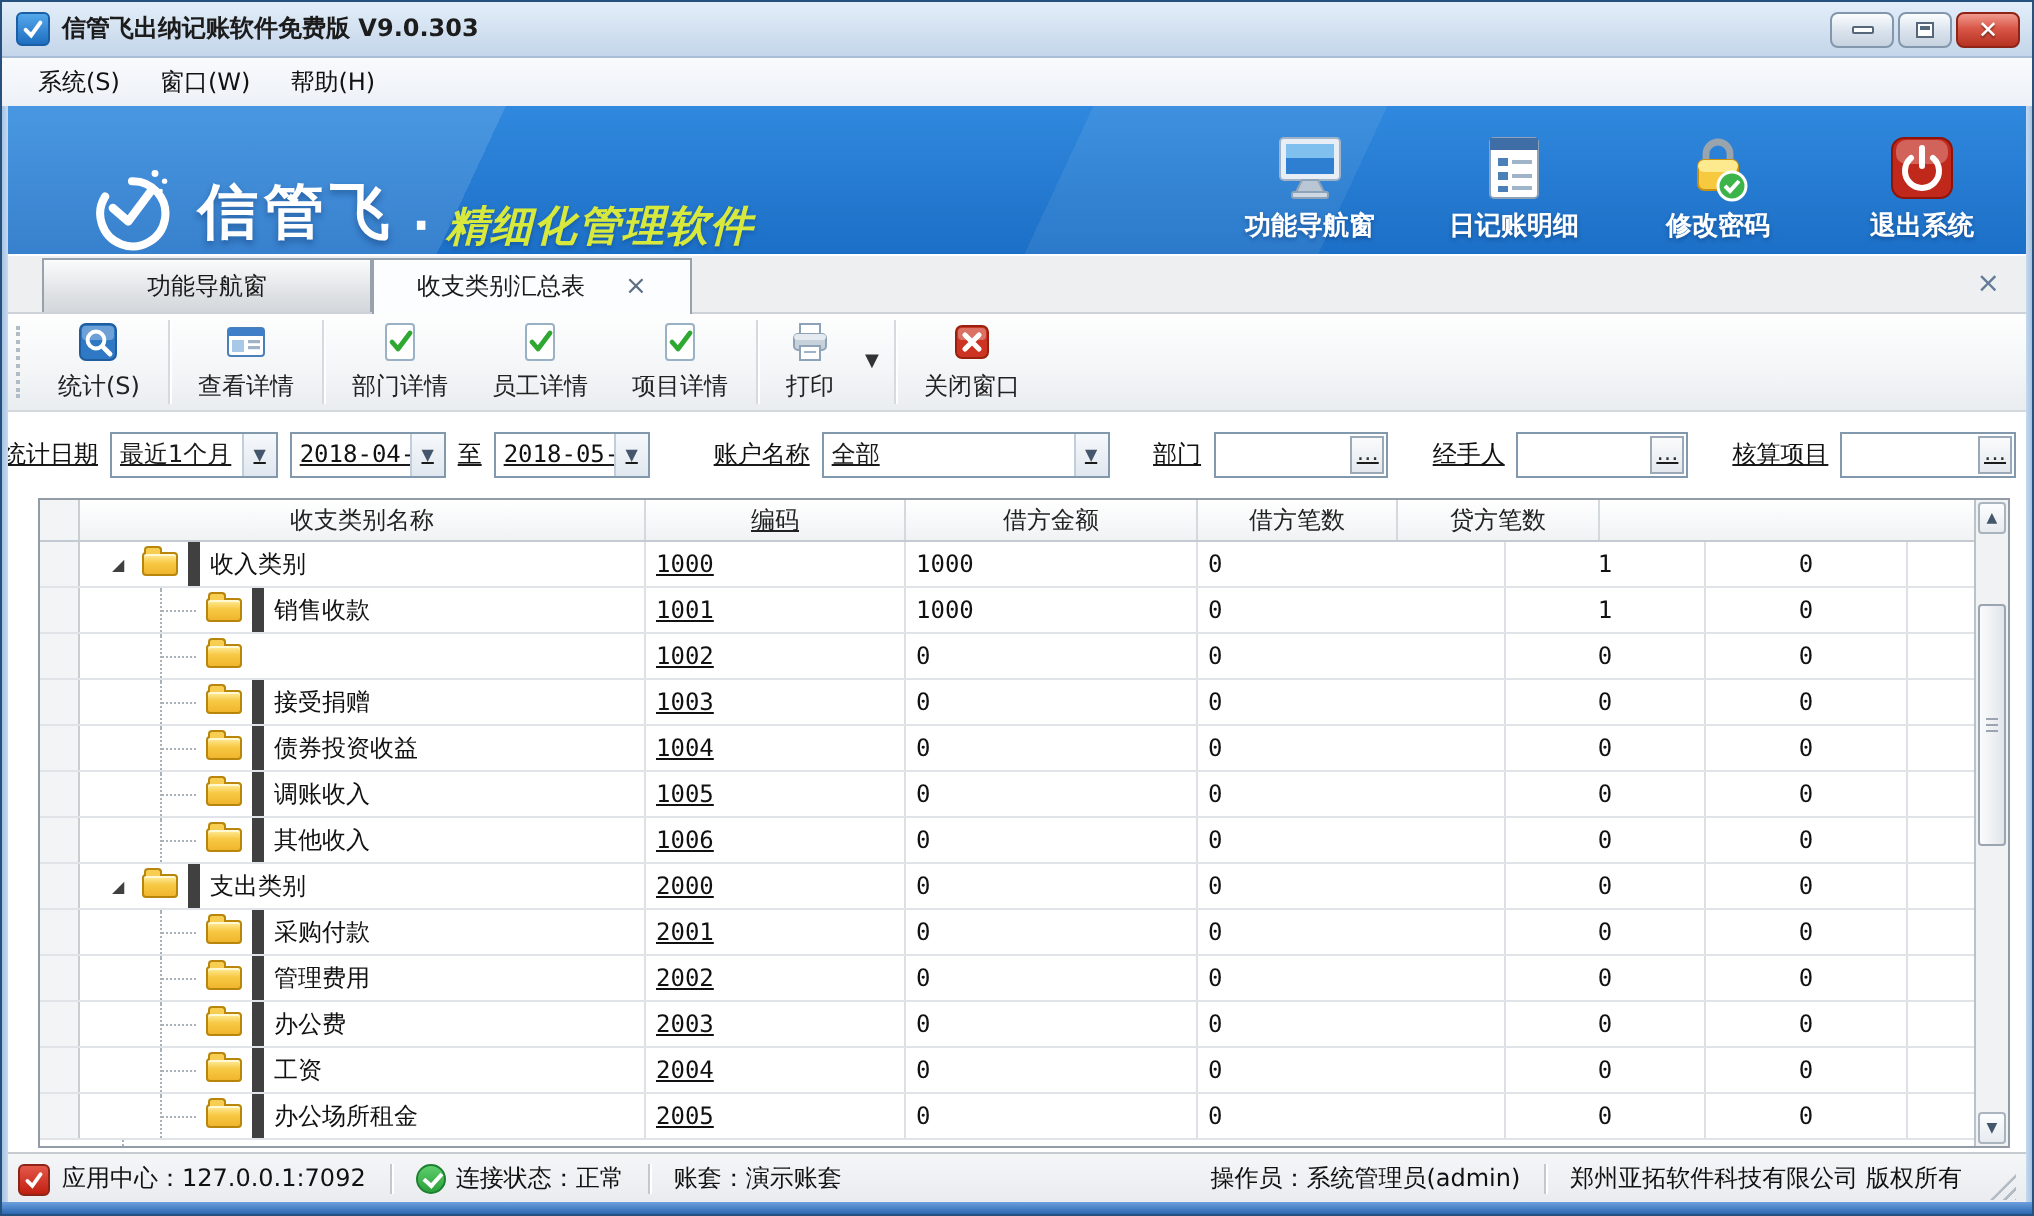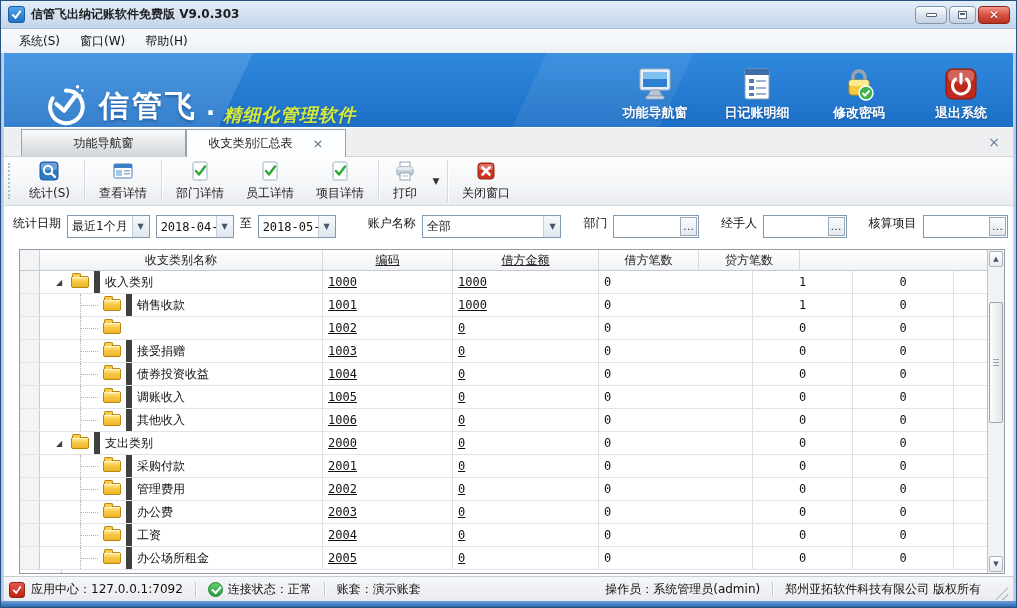--- a/index.html
+++ b/index.html
@@ -37,21 +37,21 @@
 
   
   .banner { position:absolute; left:0; top:52px; width:100%; height:74px;
     background:linear-gradient(#3089de,#1c6fc6); overflow:hidden; }
   .banner::before { content:""; position:absolute; inset:0;
     background:linear-gradient(115deg, rgba(255,255,255,.12) 0 24%, rgba(255,255,255,0) 24% 52%, rgba(255,255,255,.07) 52% 66%, rgba(255,255,255,0) 66%); }
   .brand { position:absolute; left:42px; top:0; height:100%; display:flex; align-items:flex-end; }
   .brand-logo { margin-right:10px; }
   .brand-name { color:#fff; font-weight:bold; font-size:30px; letter-spacing:3px; text-shadow:0 2px 3px rgba(0,30,80,.35); }
   .brand-dot { color:#fff; font-size:24px; margin:0 8px; font-weight:bold; }
-  .brand-slogan { color:#d6e93c; font-style:italic; font-weight:bold; font-size:18px; letter-spacing:1px; text-shadow:0 1px 2px rgba(0,30,80,.3); }
+  .brand-slogan { color:#d6e93c; font-style:italic; font-weight:bold; font-size:21px; letter-spacing:1px; text-shadow:0 1px 2px rgba(0,30,80,.3); }
   .banner-btns { position:absolute; right:16px; bottom:5px; display:flex; gap:24px; }
   .bbtn { display:flex; flex-direction:column; align-items:center; width:78px; cursor:pointer; }
   .bbtn .blabel { color:#fff; font-weight:bold; font-size:13px; margin-top:3px; text-shadow:0 1px 2px rgba(0,30,80,.4); white-space:nowrap; }
 
   
   .tabstrip { position:absolute; left:0; top:126px; width:100%; height:29px;
     background:#edeff1; border-top:1px solid #fff; display:flex; align-items:flex-end; padding-left:20px; }
   .tab { height:27px; display:flex; align-items:center; justify-content:center; border:1px solid #98a2ac; border-bottom:none; }
   .tab.inactive { width:165px; background:linear-gradient(#fafbfb,#dfe2e5 65%,#d3d6da); }
   .tab.active { width:160px; background:#fcfdfe; margin-bottom:-1px; height:28px; z-index:2; }
@@ -66,21 +66,21 @@
   .grip { width:4px; height:36px; border-left:2px dotted #b2bcc6; margin:0 6px 0 2px; }
   .tbtn { display:flex; flex-direction:column; align-items:center; justify-content:center;
     padding:3px 11px; height:44px; border-radius:3px; cursor:pointer; }
   .tbtn .tlabel { margin-top:3px; color:#222; white-space:nowrap; }
   .tsep { width:1px; height:42px; background:#d6dade; margin:0 3px; box-shadow:1px 0 0 #fff; }
   .print-drop { width:16px; height:44px; display:flex; align-items:center; justify-content:center;
     color:#333; font-size:9px; cursor:pointer; }
 
   
   .content { position:absolute; left:0; top:205px; width:100%; height:370px; background:#fff; }
-  .filters { position:absolute; left:12px; top:9px; right:8px; height:24px; display:flex; align-items:flex-start; white-space:nowrap; }
+  .filters { position:absolute; left:0; top:9px; right:8px; height:24px; display:flex; align-items:center; white-space:nowrap;text-decoration:underline; }
   .flabel { margin-right:6px; color:#111; }
   .combo, .efield { height:23px; border:1px solid #8298ad; background:#fff; display:flex; align-items:stretch; }
   .combo .val, .efield .val { flex:1; display:flex; align-items:center; padding:0 4px; overflow:hidden; }
   .combo .cbtn { width:17px; border-left:1px solid #c2cedb; background:linear-gradient(#f6f9fc,#e0e7ef);
     display:flex; align-items:center; justify-content:center; font-size:8px; color:#44566b; cursor:pointer; }
   .efield .ebtn { width:17px; border:1px solid #9aa8b8; margin:1px; background:linear-gradient(#fafbfc,#e4e9ef);
     display:flex; align-items:center; justify-content:center; font-size:11px; color:#333; line-height:0; cursor:pointer; }
 
   
   .grid { position:absolute; left:18px; top:43px; width:986px; height:325px;
@@ -90,21 +90,21 @@
     border-bottom:1px solid #c3cad1; flex:none; }
   .hc { border-right:1px solid #d4d9de; display:flex; align-items:center; justify-content:center;
     color:#222; overflow:hidden; white-space:nowrap; }
   .rows { position:relative; flex:1; overflow:hidden; }
   .rows::before { content:""; position:absolute; left:41px; top:0; bottom:0; border-left:1px dotted #a9b1b9; }
   .trow { height:23px; display:flex; border-bottom:1px solid #e0e4e8; position:relative; background:#fff; }
   .c { border-right:1px solid #dde1e5; display:flex; align-items:center; overflow:hidden; white-space:nowrap; }
   .col-ind { width:20px; flex:none; background:#f3f4f5; border-right:1px solid #c9ced3; }
   .col-name { width:283px; flex:none; }
   .col-code { width:130px; flex:none; padding-left:5px;text-decoration:underline; }
-  .col-debit { width:146px; flex:none; padding-left:5px;text-decoration:underline; }
+  .col-debit { width:146px; flex:none; padding-left:5px; }
   .col-credit { width:154px; flex:none; padding-left:5px; }
   .col-dcnt { width:100px; flex:none; justify-content:center; }
   .col-ccnt { width:101px; flex:none; justify-content:center; }
   .col-fill { flex:1; border-right:none; }
   .num { font-family:"DejaVu Sans Mono","Liberation Mono",monospace; font-size:12px; color:#111; }
 
   .tri { display:none; margin-left:16px; font-size:8px; color:#404040; width:11px; flex:none; }
   .conn { display:none; margin-left:40px; width:19px; align-self:stretch; border-left:1px dotted #a9b1b9; position:relative; flex:none; }
   .conn::after { content:""; position:absolute; left:0; top:50%; width:17px; border-top:1px dotted #a9b1b9; }
   .trow.lvl0 .tri { display:inline-block; }

